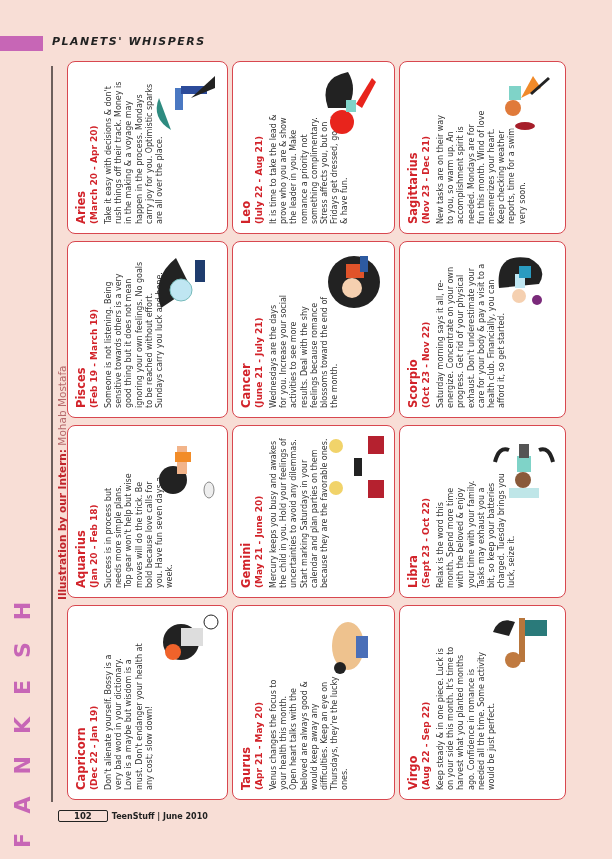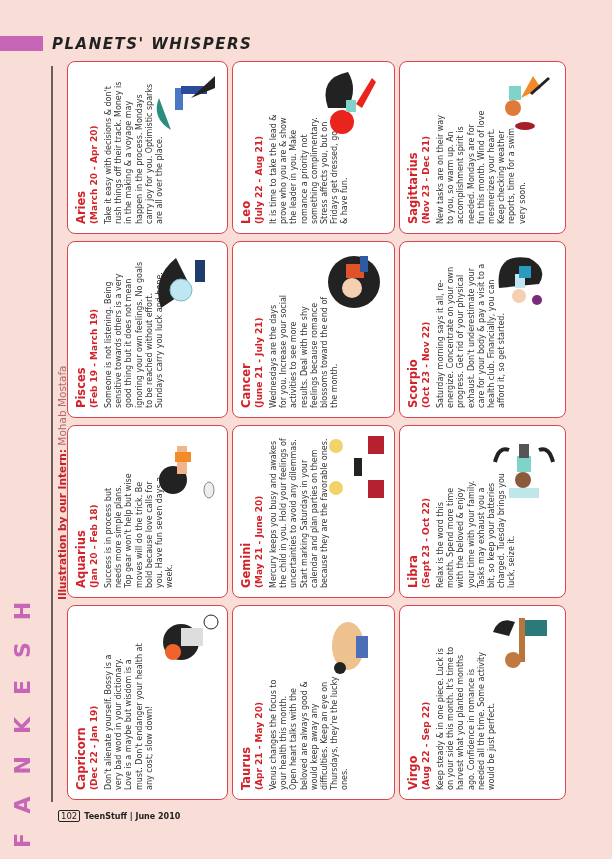--- a/index.html
+++ b/index.html
@@ -5,39 +5,39 @@
   html, body { margin:0; padding:0; }
   body {
     width:612px; height:859px; position:relative; overflow:hidden;
     background:#f8ded6;
     font-family:"DejaVu Sans", sans-serif;
   }
   .header-bar { position:absolute; left:0; top:36px; width:43px; height:15px; background:#c766b6; }
   .header-title {
     position:absolute; left:52px; top:35px;
     font-family:"DejaVu Sans", sans-serif; font-weight:bold; font-style:italic;
-    font-size:15px; letter-spacing:1.5px; color:#222;
+    font-size:11px; letter-spacing:1.5px; color:#222;
   }
   .side-rule { position:absolute; left:51px; top:66px; width:2px; height:736px; background:#6d5f5c; }
   .side-logo {
     position:absolute; left:8px; top:848px; width:300px; height:30px;
     transform-origin:0 0; transform:rotate(-90deg);
     font-family:"DejaVu Sans", sans-serif; font-weight:bold; font-size:22px;
     letter-spacing:22px; color:#c766b6; line-height:30px;
   }
   .credit {
     position:absolute; left:54px; top:600px; width:400px; height:16px;
     transform-origin:0 0; transform:rotate(-90deg);
     font-size:10.5px; line-height:16px; color:#c0262d; white-space:nowrap;
   }
   .credit b { font-weight:bold; }
   .credit .name { color:#b5696b; }
 
   .footer { position:absolute; left:58px; top:810px; font-size:8px; font-weight:bold; color:#222; display:flex; align-items:center; }
-  .footer .pg { border:1px solid #222; border-radius:2px; padding:0 2px; margin-right:4px; font-weight:normal; font-size:8.5px; }
+  .footer .pg { border:1px solid #222; border-radius:2px; padding:0 15px; margin-right:4px; font-weight:bold; font-size:8.5px; }
 
   
   .grid {
     position:absolute; left:67px; top:800px;
     width:738px; height:499px;
     transform-origin:0 0; transform:rotate(-90deg);
     display:grid;
     grid-template-columns: 195px 173px 177px 173px;
     grid-template-rows: 161px 163px 167px;
     column-gap:7px; row-gap:4px;

